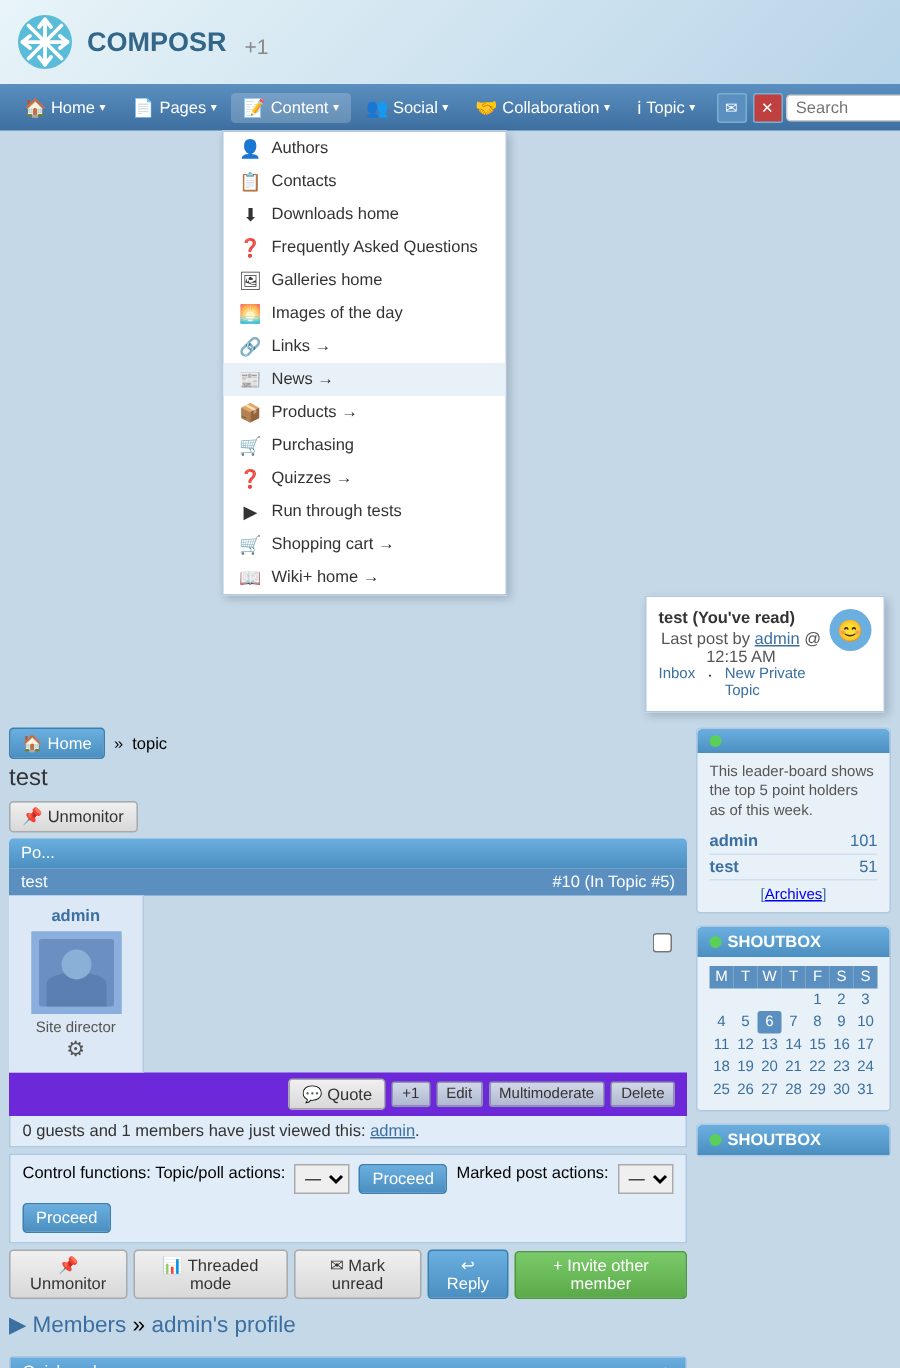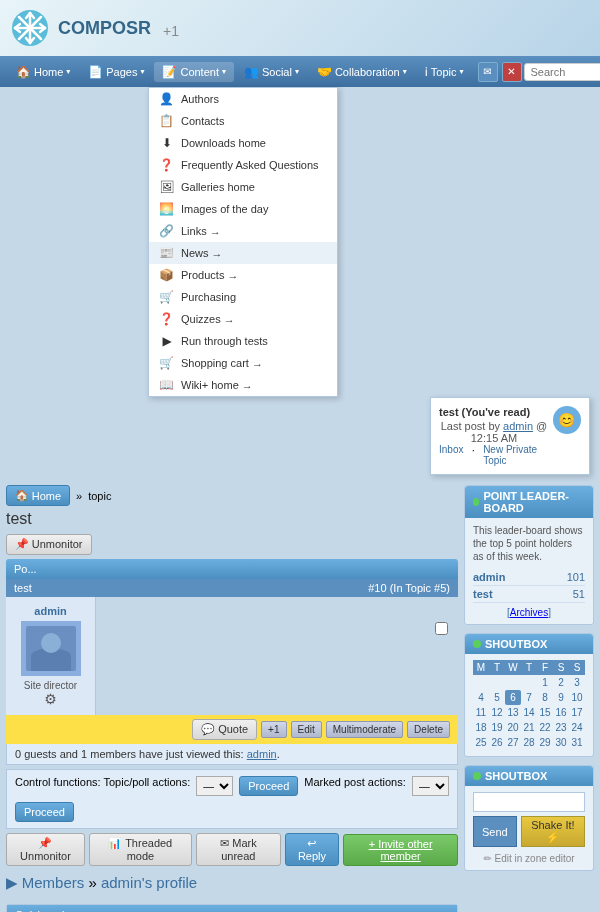--- a/index.html
+++ b/index.html
@@ -22,33 +22,33 @@
     .main-content { flex: 1; min-width: 0; }
     .sidebar { width: 130px; flex-shrink: 0; margin-left: 6px; }
     
     
     .page-title { font-size: 16px; color: #333; margin-bottom: 6px; }
     
     
     .topic-controls-top { display: flex; gap: 4px; align-items: center; margin-bottom: 4px; }
     .btn { padding: 3px 8px; font-size: 11px; border: 1px solid #aaa; border-radius: 3px; cursor: pointer; background: linear-gradient(to bottom, #f0f0f0, #d8d8d8); color: #333; }
     .btn-blue { background: linear-gradient(to bottom, #6aafe0, #4a8fc0); color: #fff; border-color: #3a7fb0; }
-    .btn-green { background: linear-gradient(to bottom, #7aca6a, #5aaa4a); color: #fff; border-color: #4a9a3a; text-decoration: underline; }
+    .btn-green { background: linear-gradient(to bottom, #7aca6a, #5aaa4a); color: #fff; border-color: #4a9a3a; }
     
     
     .posts-header { background: linear-gradient(to bottom, #6aafe0, #4a8fc0); color: #fff; padding: 4px 8px; display: flex; align-items: center; font-size: 11px; border-radius: 3px 3px 0 0; }
     .post-info-bar { background: #5a8fc0; color: #fff; font-size: 11px; padding: 3px 8px; display: flex; justify-content: space-between; }
     .post-body { display: flex; }
     .post-user-col { width: 90px; background: #dce8f5; border-right: 1px solid #b0c8e0; padding: 8px; text-align: center; flex-shrink: 0; }
     .post-user-avatar { width: 60px; height: 55px; background: #6a9fd0; margin: 0 auto 4px; display: flex; align-items: center; justify-content: center; }
     .post-user-avatar svg { width: 100%; height: 100%; }
     .post-user-role { font-size: 10px; color: #555; }
     .post-user-icon { font-size: 14px; color: #555; }
     .post-content-col { flex: 1; padding: 8px; min-width: 0; }
-    .post-actions { background: #fde047; padding: 4px 8px; display: flex; gap: 4px; align-items: center; justify-content: flex-end; }
+    .post-actions { background: #6d28d9; padding: 4px 8px; display: flex; gap: 4px; align-items: center; justify-content: flex-end; }
     
     
     .member-info { background: #e0ecf8; border: 1px solid #b0c8e0; border-top: none; padding: 4px 8px; font-size: 11px; color: #333; }
     
     
     .control-functions { background: #e0ecf8; border: 1px solid #b0c8e0; padding: 6px 8px; margin: 4px 0; display: flex; gap: 6px; font-size: 11px; flex-wrap: wrap; }
     
     
     .topic-controls-bottom { display: flex; gap: 4px; align-items: center; margin: 4px 0; }
     
@@ -375,21 +375,20 @@
 
     </div>
 
   </div>
 
   <div class="sidebar">
 
     <div class="sidebar-panel">
       <div class="sidebar-panel-header">
         <span class="green-dot"></span>
-        <span>POINT LEADER-BOARD</span>
       </div>
       <div class="sidebar-panel-body">
         <div class="leaderboard-desc">This leader-board shows the top 5 point holders as of this week.</div>
         <div class="leaderboard-row">
           <div class="leaderboard-name">
             <a href="#">admin</a>
           </div>
           <div class="leaderboard-score">
             <a href="#">101</a>
           </div>
@@ -475,30 +474,16 @@
           </tbody>
         </table>
       </div>
     </div>
 
     <div class="sidebar-panel">
       <div class="sidebar-panel-header">
         <span class="green-dot"></span>
         <span>SHOUTBOX</span>
       </div>
-      <div class="sidebar-panel-body">
-        <input type="text" class="shoutbox-input" placeholder="" style="">
-        <div class="shoutbox-actions">
-          <button class="btn-send">Send</button>
-          <button class="btn-shake">
-            <span>Shake It!</span>
-            <span>⚡</span>
-          </button>
-        </div>
-        <div class="edit-zone">
-          <span>✏</span>
-          <span>Edit in zone editor</span>
-        </div>
-      </div>
     </div>
 
   </div>
 </div>
 
 </body></html>

